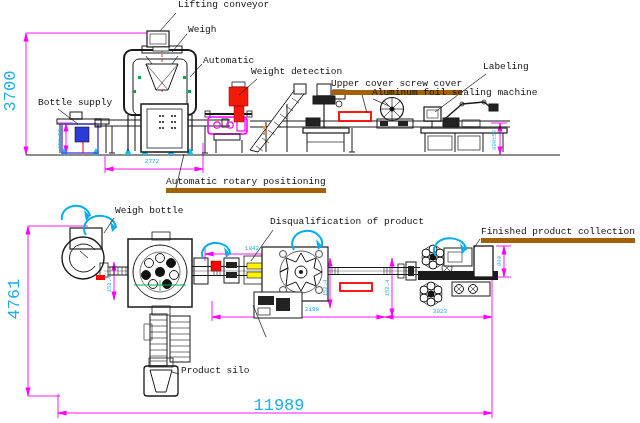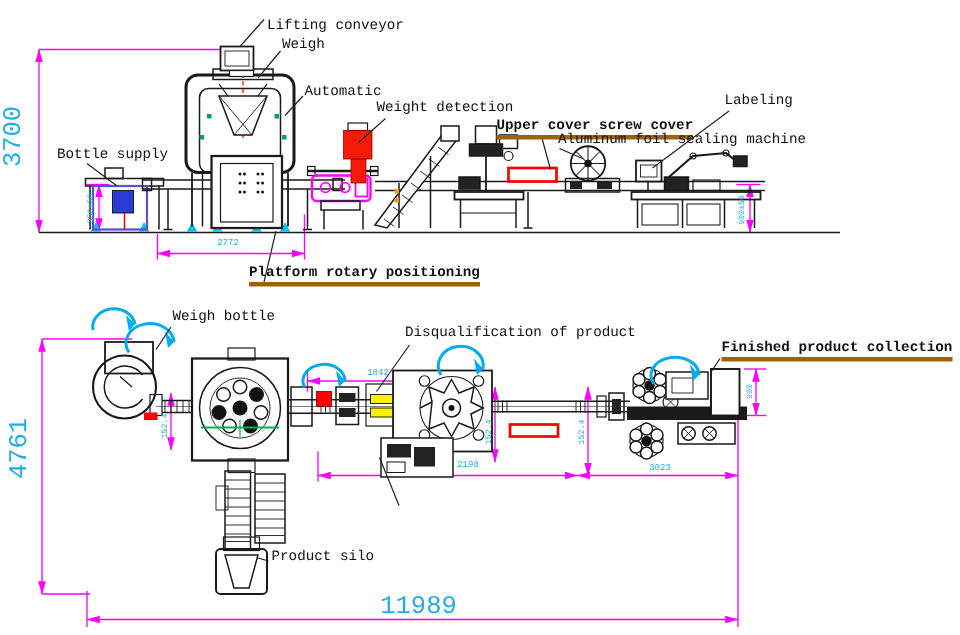--- a/index.html
+++ b/index.html
@@ -1,20 +1,20 @@
 <!DOCTYPE html>
 <html><head>
 <meta charset="utf-8">
 <style>
   html,body{margin:0;padding:0;background:#fff;}
   .canvas{position:relative;width:640px;height:423px;background:#ffffff;overflow:hidden;
           font-family:"Liberation Mono","DejaVu Sans Mono",monospace;}
   .canvas svg{position:absolute;left:0;top:0;}
   .lbl{position:absolute;font-size:9.5px;line-height:10px;color:#111;white-space:nowrap;letter-spacing:0;}
-  .underlined{border-bottom:3px solid #a16207;padding-bottom:1px;font-weight:bold;}
+  .underlined{border-bottom:5px solid #a16207;padding-bottom:1px;}
   .dim-big{position:absolute;font-size:17px;line-height:17px;color:#1FAEE9;white-space:nowrap;
            transform:translate(-50%,-50%);}
   .dim-big.v{transform:translate(-50%,-50%) rotate(-90deg);}
   .dim-small{position:absolute;font-size:6px;line-height:6px;color:#1FAEE9;white-space:nowrap;
              transform:translate(-50%,-50%);}
   .dim-small.v{transform:translate(-50%,-50%) rotate(-90deg);font-size:5.5px;}
 </style>
 </head>
 <body>
 
@@ -394,29 +394,29 @@
 
   <g stroke="#222" stroke-width="0.8" fill="none">
     <line x1="114" y1="218" x2="104" y2="233"></line>
     <line x1="273" y1="230" x2="251" y2="261"></line>
     <line x1="266" y1="337" x2="253" y2="305"></line>
     <line x1="480" y1="239" x2="474" y2="248"></line>
     <line x1="172" y1="372" x2="179" y2="374"></line>
   </g>
 </svg>
 
-<div class="lbl" style="left:178px;top:12px">Lifting conveyor</div>
+<div class="lbl" style="left:178px;top:0">Lifting conveyor</div>
 <div class="lbl" style="left:188px;top:25px">Weigh</div>
 <div class="lbl" style="left:203px;top:56px">Automatic</div>
 <div class="lbl" style="left:251px;top:67px">Weight detection</div>
 <div class="lbl" style="left:38px;top:98px">Bottle supply</div>
 <div class="lbl underlined" style="left:331px;top:79px">Upper cover screw cover</div>
 <div class="lbl" style="left:372px;top:88px">Aluminum foil sealing machine</div>
 <div class="lbl" style="left:483px;top:62px">Labeling</div>
-<div class="lbl underlined" style="left:166px;top:177px">Platform rotary positioning</div>
+<div class="lbl underlined" style="left:166px;top:177px">Automatic rotary positioning</div>
 <div class="lbl" style="left:115px;top:206px">Weigh bottle</div>
 <div class="lbl" style="left:270px;top:217px">Disqualification of product</div>
 <div class="lbl underlined" style="left:481px;top:227px">Finished product collection</div>
 <div class="lbl" style="left:181px;top:366px">Product silo</div>
 
 <div class="dim-big v" style="left:10px;top:91px">3700</div>
 <div class="dim-big v" style="left:14px;top:299px">4761</div>
 <div class="dim-big" style="left:279px;top:405px">11989</div>
 <div class="dim-small" style="left:152px;top:162px">2772</div>
 <div class="dim-small v" style="left:61px;top:139px">850±50</div>

